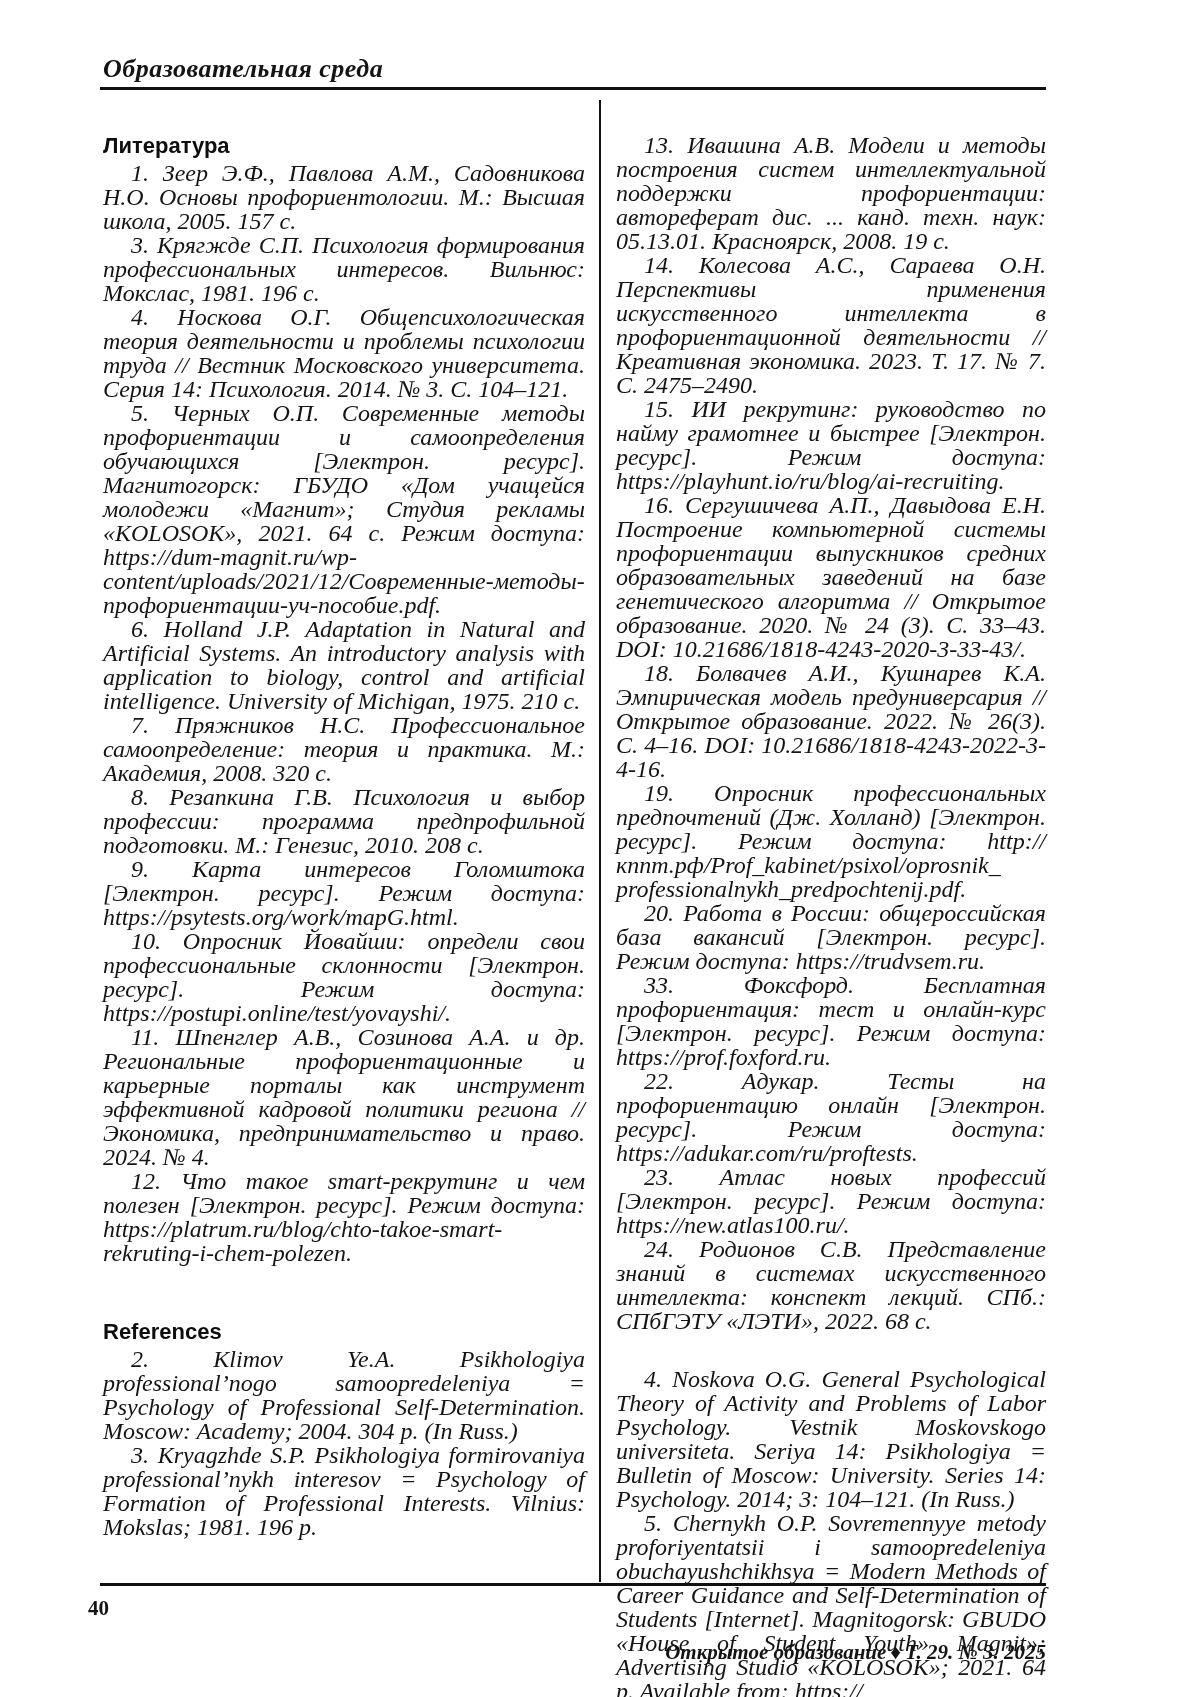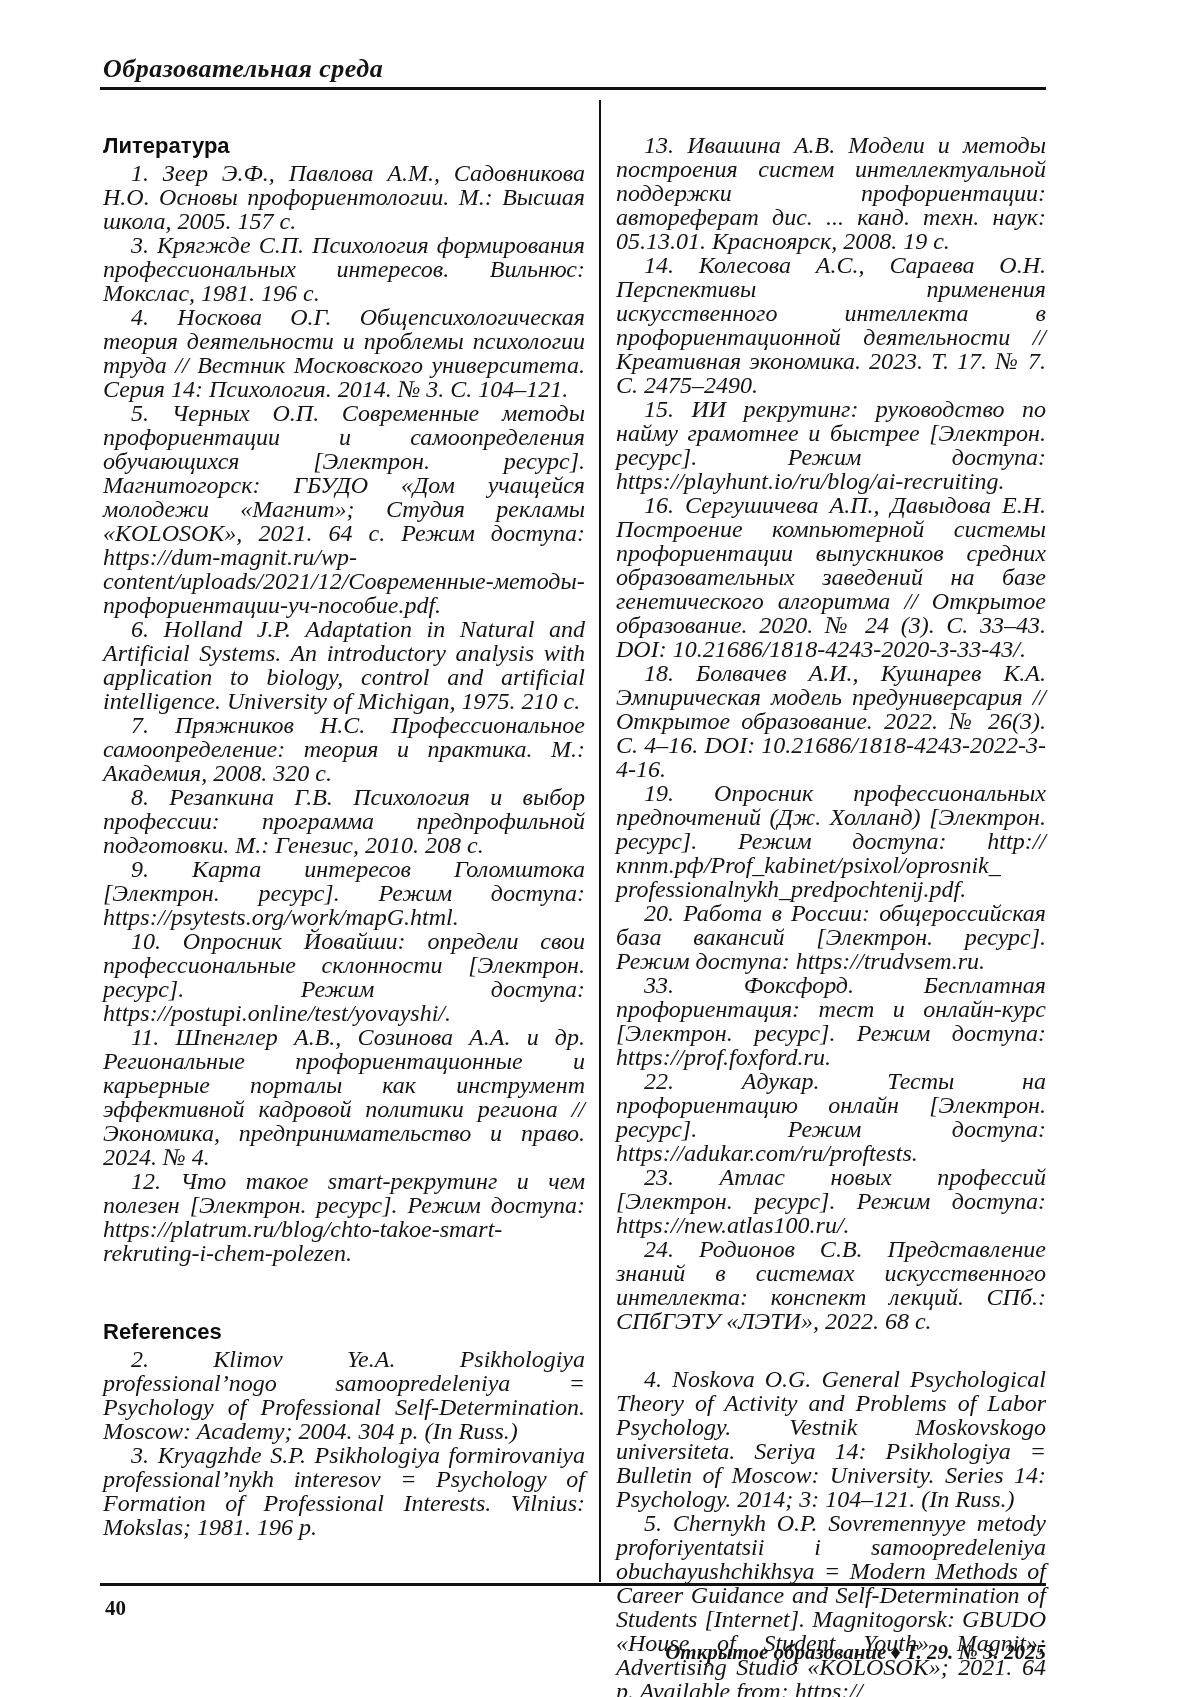--- a/index.html
+++ b/index.html
@@ -34,21 +34,21 @@
   .spacer-right { height: 34px; }
   .col-divider {
     position: absolute; left: 599px; top: 100px; width: 2px; height: 1482px;
     background: #111111;
   }
   .footer-rule {
     position: absolute; left: 100px; top: 1583px; width: 946px; height: 3px;
     background: #111111;
   }
   .page-number {
-    position: absolute; left: 105px; top: 1596px;
+    position: absolute; left: 88px; top: 1596px;
     font-weight: bold; font-size: 21px; line-height: 1.2;
   }
   .journal-footer {
     position: absolute; right: 154px; top: 1640px;
     font-weight: bold; font-style: italic; font-size: 21px; line-height: 1.2;
     white-space: nowrap;
   }
   .journal-footer .diamond { font-style: normal; padding: 0 4px; }
 </style>
 </head>

